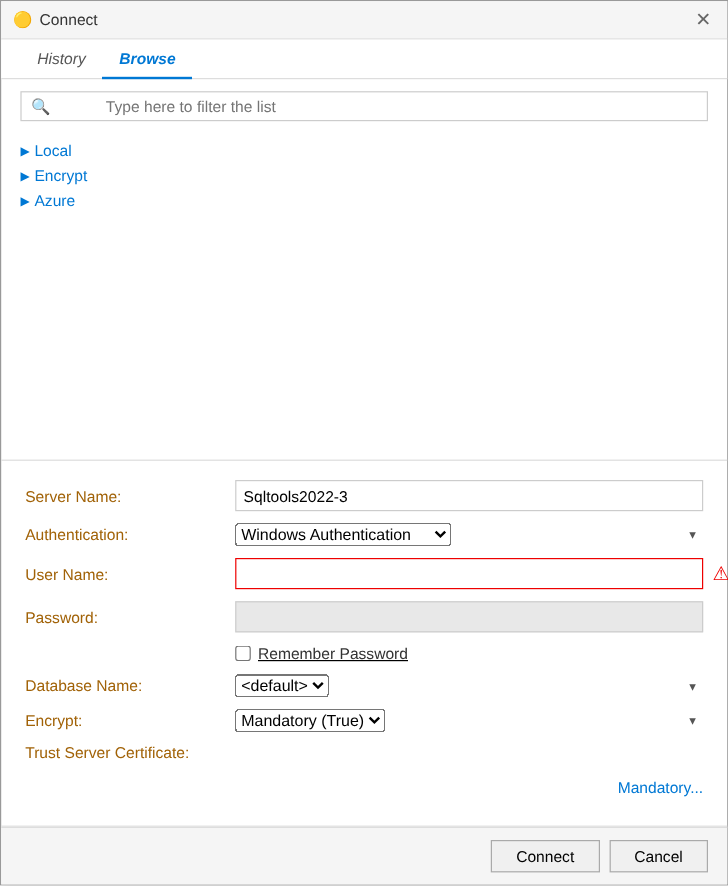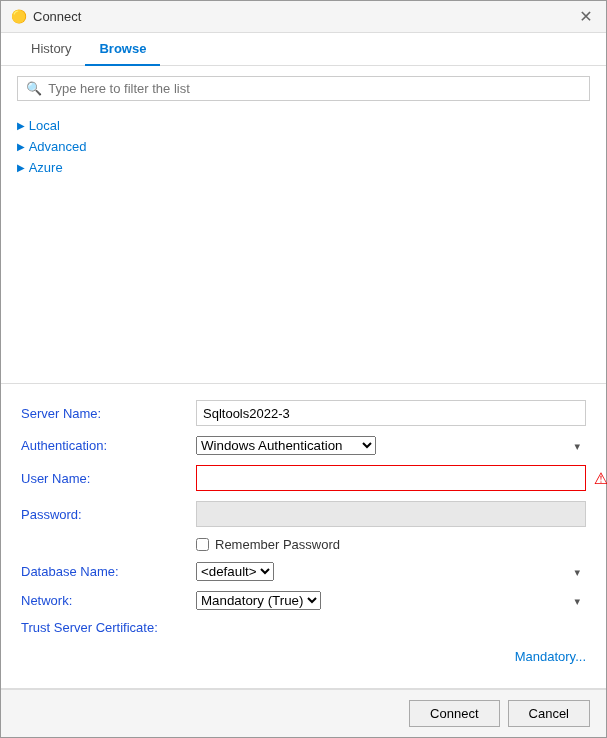--- a/index.html
+++ b/index.html
@@ -62,20 +62,21 @@
       padding: 0 16px;
       background: #ffffff;
     }
     .tab {
       padding: 8px 14px;
       cursor: pointer;
       color: #0078d4;
       font-size: 13px;
       border-bottom: 2px solid transparent;
       margin-bottom: -1px;
+      font-style: italic;
     }
     .tab.active {
       color: #0078d4;
       border-bottom: 2px solid #0078d4;
       font-weight: 600;
     }
     .tab:not(.active) {
       color: #555;
       border-bottom: 2px solid transparent;
     }
@@ -88,20 +89,21 @@
       padding: 4px 8px;
       background: #fff;
     }
     .search-bar input {
       border: none;
       outline: none;
       font-size: 13px;
       color: #999;
       width: 100%;
       background: transparent;
+      margin-left: 40px;
     }
     .search-icon {
       color: #555;
       margin-right: 6px;
       font-size: 13px;
     }
 
     .tree-section {
       padding: 4px 16px;
       flex: 1;
@@ -130,21 +132,21 @@
       padding: 16px 20px;
     }
     .form-row {
       display: flex;
       align-items: center;
       margin-bottom: 10px;
     }
     .form-label {
       width: 175px;
       font-size: 13px;
-      color: #1d4ed8;
+      color: #a16207;
       text-align: left;
     }
     .form-control {
       flex: 1;
       position: relative;
     }
     .form-control input[type="text"],
     .form-control input[type="password"] {
       width: 100%;
       height: 26px;
@@ -183,20 +185,21 @@
       height: 26px;
       background: #e8e8e8;
       border: 1px solid #ccc;
     }
     .remember-row {
       display: flex;
       align-items: center;
       margin-left: 175px;
       margin-bottom: 10px;
       gap: 6px;
+      text-decoration: underline;
     }
     .remember-row input[type="checkbox"] {
       cursor: pointer;
     }
     .remember-row label {
       font-size: 13px;
       color: #333;
       cursor: pointer;
     }
     .advanced-row {
@@ -253,21 +256,21 @@
     <input type="text" placeholder="Type here to filter the list" style="">
   </div>
 
   <div class="tree-section">
     <div class="tree-item">
       <span class="tree-arrow">▶</span>
       <span>Local</span>
     </div>
     <div class="tree-item">
       <span class="tree-arrow">▶</span>
-      <span>Advanced</span>
+      <span>Encrypt</span>
     </div>
     <div class="tree-item">
       <span class="tree-arrow">▶</span>
       <span>Azure</span>
     </div>
   </div>
 
   <hr class="divider">
 
   <div class="form-section">
@@ -312,21 +315,21 @@
     <div class="form-row">
       <span class="form-label">Database Name:</span>
       <div class="select-wrapper">
         <select>
           <option>&lt;default&gt;</option>
         </select>
       </div>
     </div>
 
     <div class="form-row">
-      <span class="form-label">Network:</span>
+      <span class="form-label">Encrypt:</span>
       <div class="select-wrapper">
         <select>
           <option>Mandatory (True)</option>
           <option>Optional (False)</option>
         </select>
       </div>
     </div>
 
     <div class="form-row">
       <span class="form-label">Trust Server Certificate:</span>

